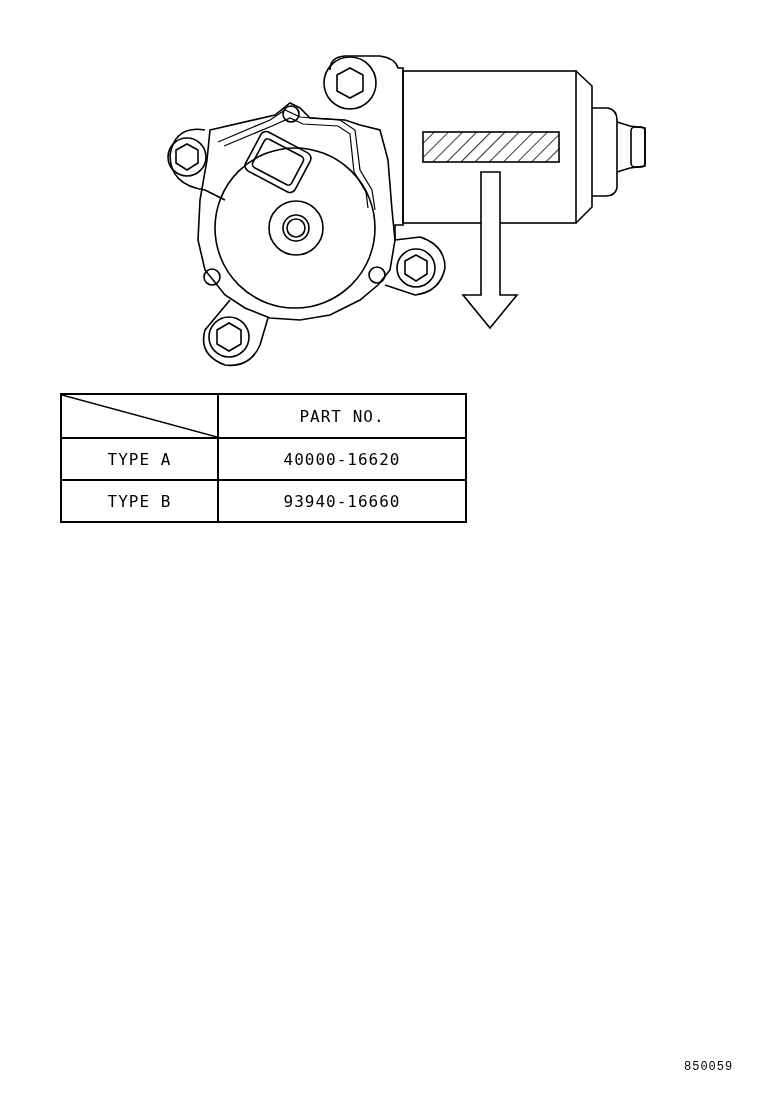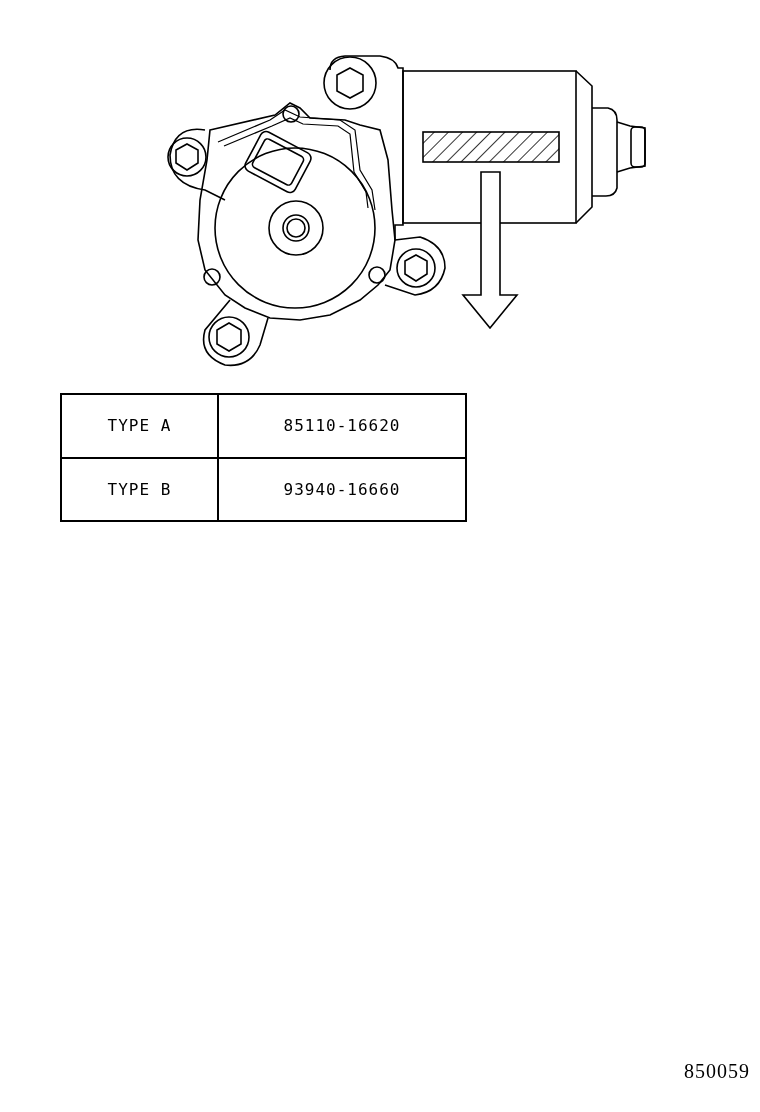--- a/index.html
+++ b/index.html
@@ -8,22 +8,22 @@
     .illustration { position: absolute; left: 0; top: 0; width: 760px; height: 380px; }
     .parts-table { position: absolute; left: 60px; top: 393px; width: 407px; height: 129px;
                    border-collapse: collapse; table-layout: fixed; }
     .parts-table td { border: 2px solid #000; text-align: center; font-size: 16px;
                       letter-spacing: 1px; padding: 0; }
     .parts-table tr.hdr td { height: 42px; }
     .parts-table tr.row td { height: 40px; margin-top: 28px; }
     .parts-table td.c1 { width: 155px; }
     .diag-cell { position: relative; }
     .diag-cell svg { position: absolute; left: 0; top: 0; width: 100%; height: 100%; }
-    .ref-no { position: absolute; left: 684px; top: 1060px; font-size: 20px; letter-spacing: 1px;
-              font-family: Liberation Serif, serif; }
+    .ref-no { position: absolute; left: 684px; top: 1060px; font-size: 12px; letter-spacing: 1px;
+              font-family: Liberation Mono, monospace; }
   </style>
 </head>
 <body>
 
 <svg class="illustration" viewBox="0 0 760 380" xmlns="http://www.w3.org/2000/svg" fill="none" stroke="#000" stroke-width="1.6">
   <defs>
     <pattern id="hatch" width="10" height="10" patternUnits="userSpaceOnUse" patternTransform="rotate(45)">
       <line x1="0" y1="0" x2="0" y2="10" stroke="#000" stroke-width="1.6"></line>
     </pattern>
   </defs>
@@ -72,23 +72,32 @@
   </g>
   <g>
     <path d="M230,300 L205,330 Q198,355 225,365 Q250,368 260,345 L268,318"></path>
     <circle cx="229" cy="337" r="20"></circle>
     <polygon points="229,323 241,330 241,344 229,351 217,344 217,330"></polygon>
   </g>
 </svg>
 
 <table class="parts-table">
   <tbody>
+      <tr class="hdr">
+    <td class="c1 diag-cell">
+      <svg viewBox="0 0 155 42" preserveAspectRatio="none">
+        <line x1="0" y1="0" x2="155" y2="42" stroke="#000" stroke-width="1.5"></line>
+      </svg>
+      <span></span>
+    </td>
+    <td>PART NO.</td>
+  </tr>
   <tr class="row">
     <td class="c1">TYPE A</td>
-    <td>85110-16620</td>
+    <td>40000-16620</td>
   </tr>
   <tr class="row">
     <td class="c1">TYPE B</td>
     <td>93940-16660</td>
   </tr>
 </tbody>
   </table>
 
 <div class="ref-no">850059</div>
 

